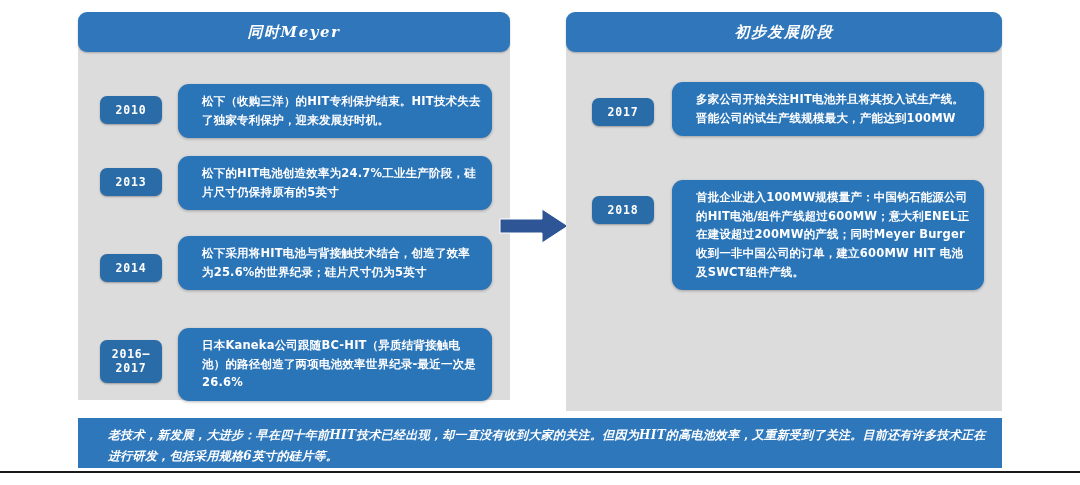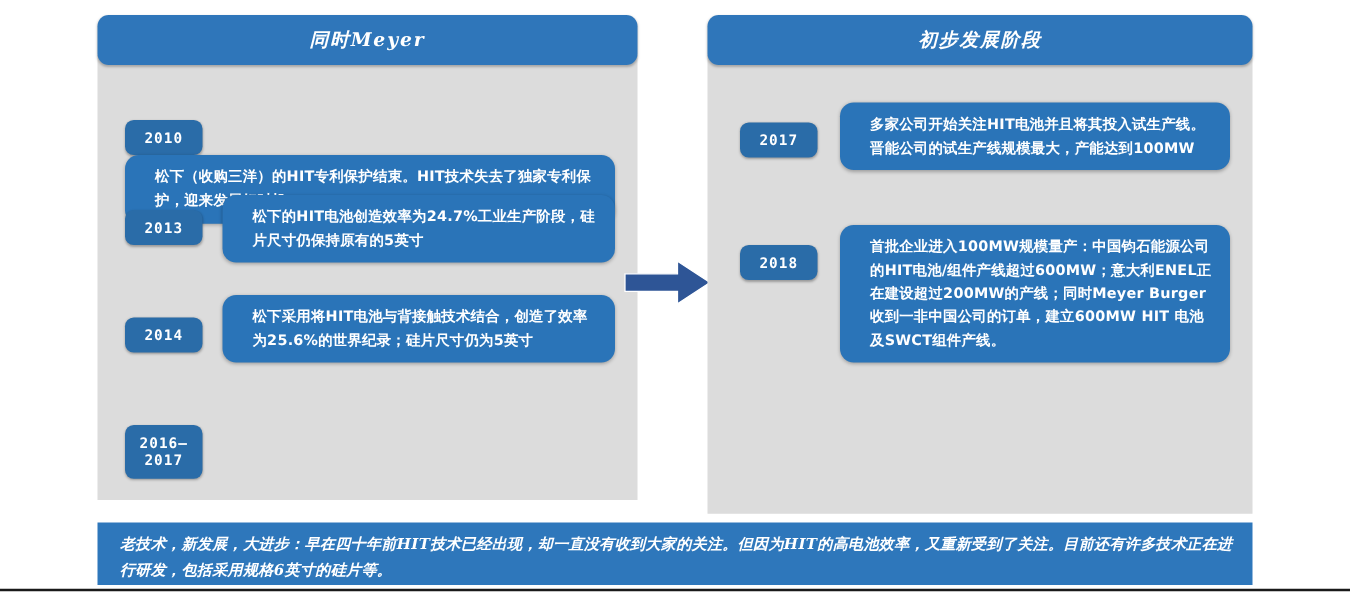--- a/index.html
+++ b/index.html
@@ -87,21 +87,21 @@
     font-family: "DejaVu Sans", "Liberation Sans", sans-serif;
     font-weight: bold;
     letter-spacing: 0.2px;
     flex: 1 1 auto;
   }
 
   
   .row.l { left: 100px; width: 392px; }
   .row.l .year-chip { width: 62px; margin-right: 16px; }
 
-  .row.l1 { top: 84px; flex-direction: column;  }
+  .row.l1 { top: 84px;  }
   .row.l2 { top: 156px; }
   .row.l3 { top: 236px; }
   .row.l4 { top: 328px; }
   .row.l1 .year-chip { margin-top: 12px; }
   .row.l2 .year-chip { margin-top: 12px; }
   .row.l3 .year-chip { margin-top: 18px; }
   .row.l4 .year-chip { margin-top: 12px; }
 
   
   .row.r { left: 592px; width: 392px; }
@@ -122,21 +122,21 @@
 
   
   .banner {
     position: absolute;
     left: 78px;
     top: 418px;
     width: 924px;
     height: 50px;
     background: #2e77bb;
     box-sizing: border-box;
-    padding: 7px 14px 0 18px;
+    padding: 7px 14px 0 30px;
   }
   .banner-text {
     color: #ffffff;
     font-size: 12px;
     line-height: 1.72;
     font-family: "DejaVu Serif", "Liberation Serif", serif;
     font-style: italic;
     font-weight: bold;
     letter-spacing: 0.3px;
   }
@@ -185,20 +185,21 @@
   </div>
 
   <div class="row l l3">
     <div class="year-chip">2014</div>
     <div class="bubble">松下采用将HIT电池与背接触技术结合，创造了效率为25.6%的世界纪录；硅片尺寸仍为5英寸</div>
   </div>
 
   <div class="row l l4">
     <div class="year-chip">2016–
 2017</div>
+    <div class="bubble">日本Kaneka公司跟随BC-HIT（异质结背接触电池）的路径创造了两项电池效率世界纪录-最近一次是26.6%</div>
   </div>
 
   <div class="arrow">
     <svg width="72" height="40" viewBox="0 0 72 40" xmlns="http://www.w3.org/2000/svg">
       <polygon points="2,13 44,13 44,3 70,20 44,37 44,27 2,27" fill="#2e5596" stroke="#ffffff" stroke-width="1"></polygon>
     </svg>
   </div>
 
   <div class="panel right"></div>
 

